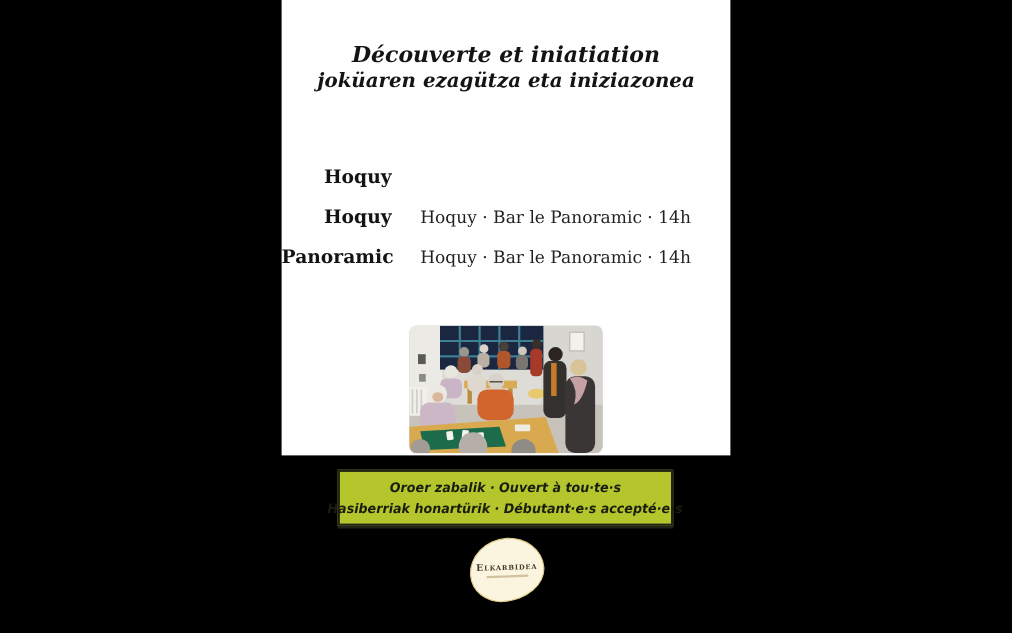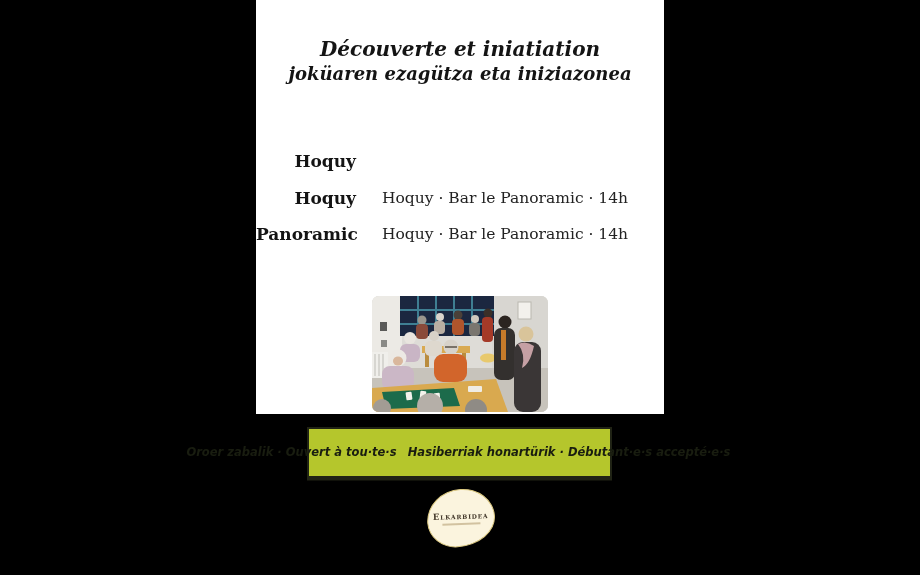--- a/index.html
+++ b/index.html
@@ -30,21 +30,21 @@
              font-size:15.5px;color:#222;white-space:nowrap;}
 
   
   .photo{position:absolute;left:116px;top:296px;width:176px;height:116px;
          border-radius:7px;overflow:hidden;background:#dcdad6;}
   .photo svg{display:block;}
 
   
   .banner{position:absolute;left:51px;top:427px;width:301px;height:47px;
           background:#b5c62c;border:2px solid #202315;box-shadow:0 2.5px 0 #202315;
-          display:flex;justify-content:center;align-items:center;
+          display:flex;flex-direction:column;justify-content:center;align-items:center;
           text-align:center;}
   .banner-line{font-family:"DejaVu Sans",sans-serif;font-weight:bold;font-style:italic;
           font-size:12px;color:#191d10;line-height:1.55;transform:scaleX(.96);white-space:nowrap;}
 
   
   .logo{position:absolute;left:171px;top:489px;width:66px;height:56px;
         background:#fbf4de;border:1.4px solid #ddca82;
         border-radius:52% 48% 58% 42% / 55% 50% 50% 45%;
         transform:rotate(-4deg);
         display:flex;flex-direction:column;justify-content:center;align-items:center;}

